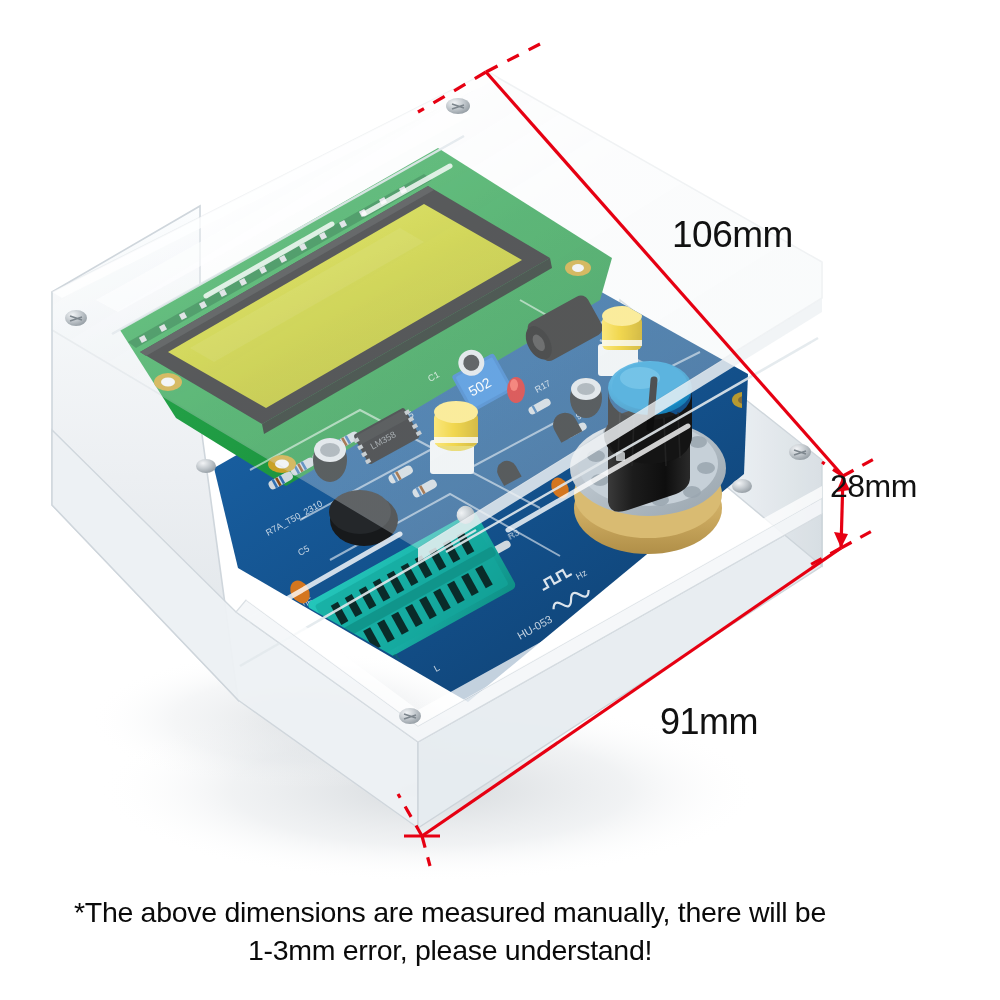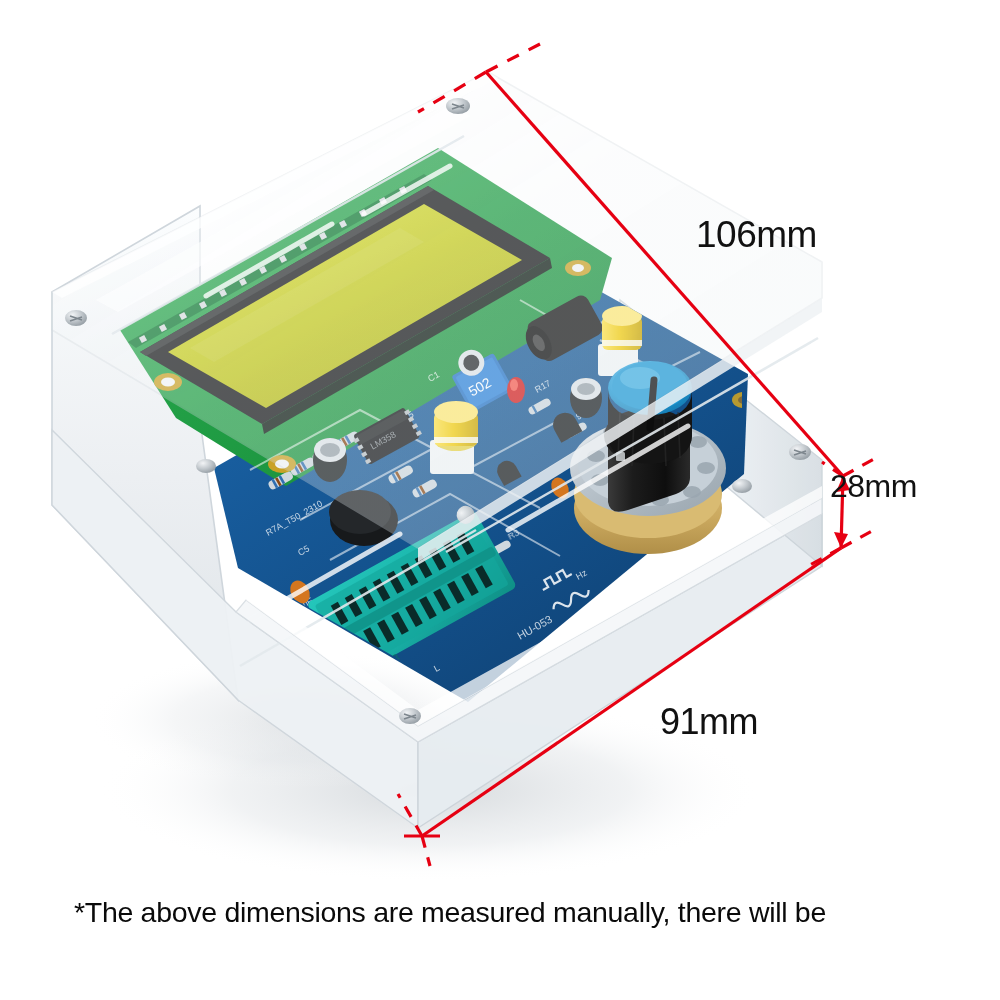--- a/index.html
+++ b/index.html
@@ -13,21 +13,21 @@
   
   .dim-label{
     position:absolute;
     color:#111111;
     font-family:"Liberation Sans",sans-serif;
     font-weight:400;
     letter-spacing:-0.5px;
     white-space:nowrap;
     user-select:none;
   }
-  #label-106{left:672px;top:214px;font-size:37px;margin-left:24px;}
+  #label-106{left:672px;top:214px;font-size:37px;}
   #label-28 {left:830px;top:468px;font-size:32px;}
   #label-91 {left:660px;top:701px;font-size:36px;}
 
   
   #caption{
     position:absolute;
     left:0;top:893px;
     width:900px;
     text-align:center;
     color:#0a0a0a;
@@ -505,15 +505,16 @@
   </svg>
 
   <div class="dim-label" id="label-106">106mm</div>
 
   <div class="dim-label" id="label-28">28mm</div>
 
   <div class="dim-label" id="label-91">91mm</div>
 
   <div id="caption">
     <span class="cap-line">*The above dimensions are measured manually, there will be</span>
+    <span class="cap-line">1-3mm error, please understand!</span>
   </div>
 
 </div>
 
 </body></html>

